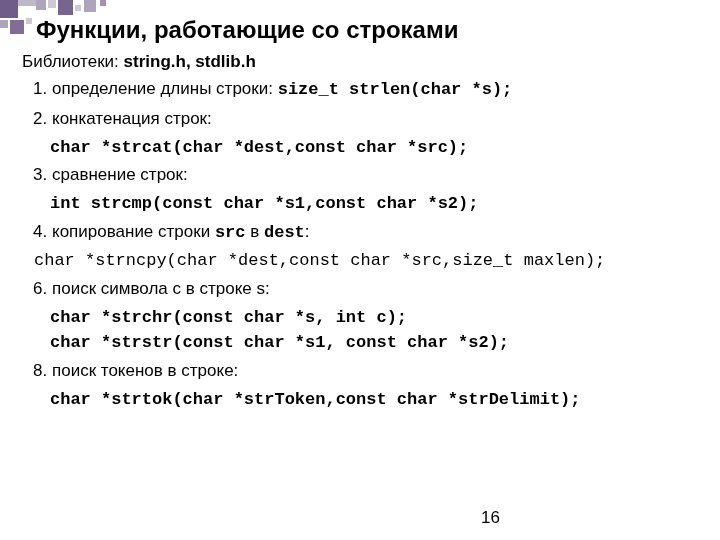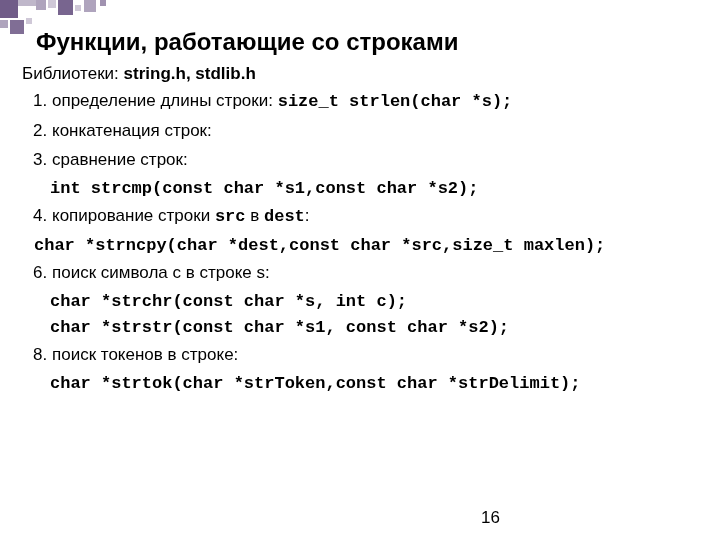--- a/index.html
+++ b/index.html
@@ -17,21 +17,21 @@
     position: absolute;
     top: 0;
     left: 0;
   }
   .square {
     position: absolute;
     background: #604a7b;
   }
   .content {
     position: absolute;
-    top: 28px;
+    top: 16px;
     left: 22px;
     right: 18px;
   }
   .title {
     font-size: 24px;
     font-weight: bold;
     color: #000;
     margin-left: 14px;
     margin-bottom: 8px;
   }
@@ -57,21 +57,21 @@
   }
   .codeline {
     font-family: "Courier New", monospace;
     font-weight: bold;
     font-size: 17px;
     line-height: 1.5;
     margin-left: 28px;
   }
   .codeline-wide {
     font-family: "Courier New", monospace;
-    font-weight: bold;
+    font-weight: normal;
     font-size: 17px;
     line-height: 1.5;
     margin-left: 12px;
   }
   .pagenum {
     position: absolute;
     right: 220px;
     bottom: 12px;
     font-size: 17px;
     text-align: right;
@@ -100,20 +100,21 @@
   <div class="libline">
     <span>Библиотеки: </span><span class="bold">string.h, stdlib.h</span>
   </div>
 
   <ol>
     <li>
       <span>определение длины строки: </span><span class="mono">size_t strlen(char *s);</span>
     </li>
     <li><span>конкатенация строк:</span></li>
   </ol>
+  <div class="codeline">char *strcat(char *dest,const char *src);</div>
 
   <ol start="3">
     <li><span>сравнение строк:</span></li>
   </ol>
   <div class="codeline">int strcmp(const char *s1,const char *s2);</div>
 
   <ol start="4">
     <li>
       <span>копирование строки </span><span class="mono">src</span><span> в </span><span class="mono">dest</span><span>:</span>
     </li>

